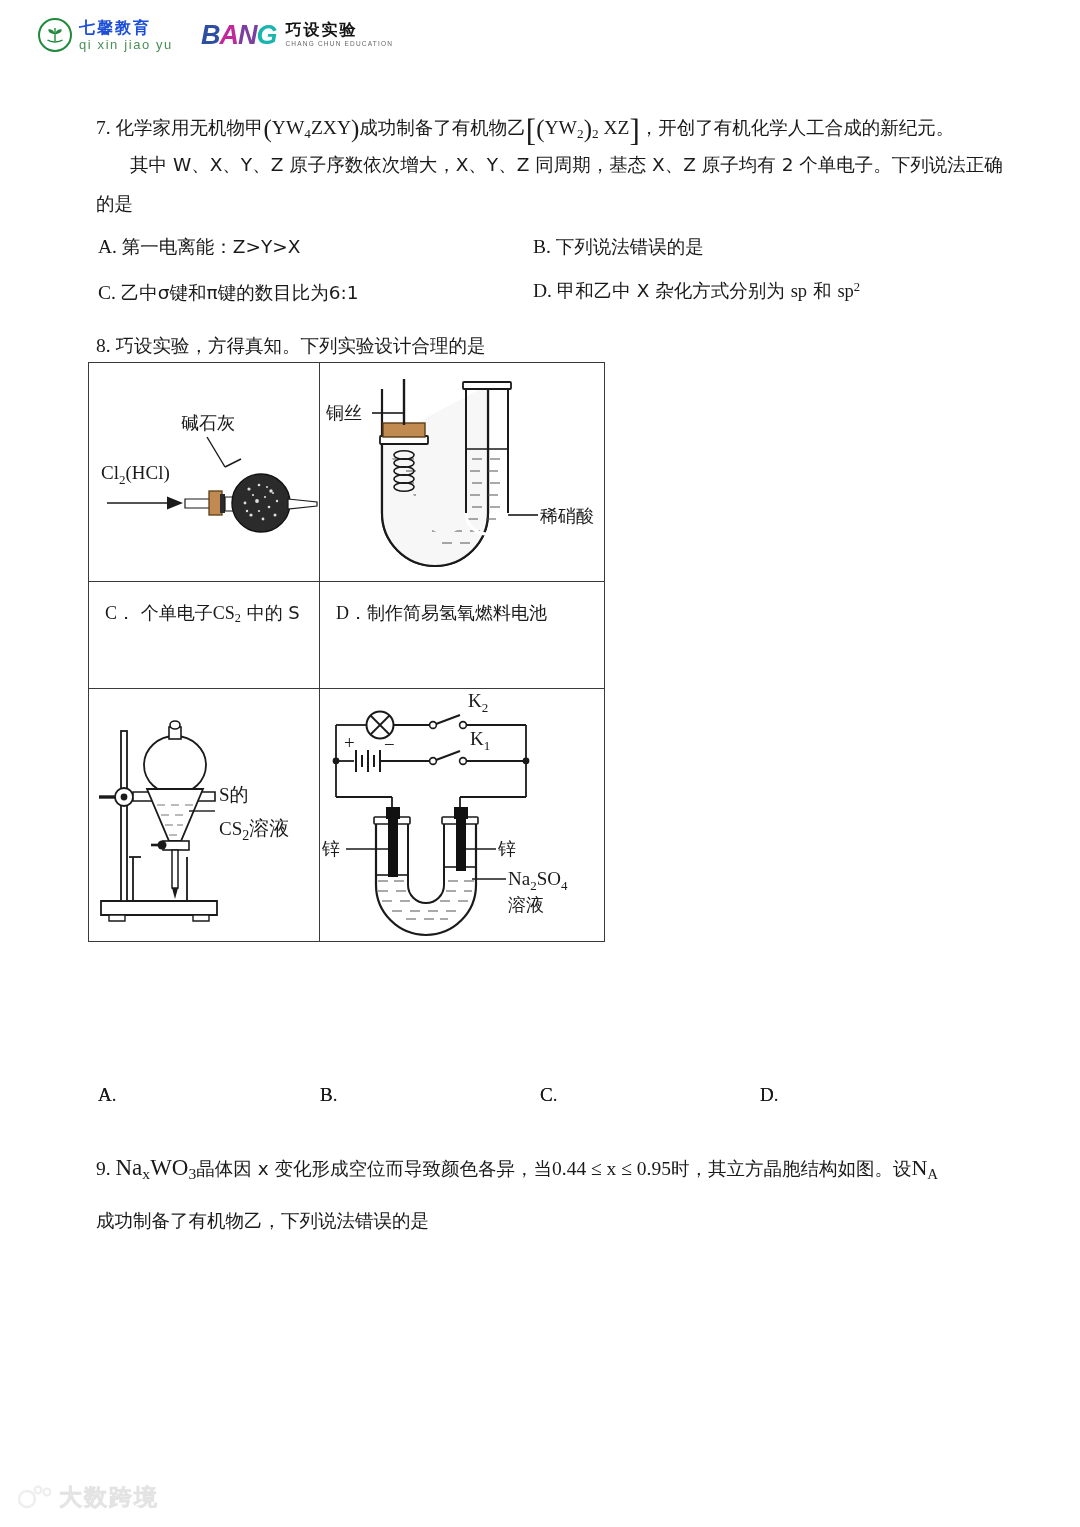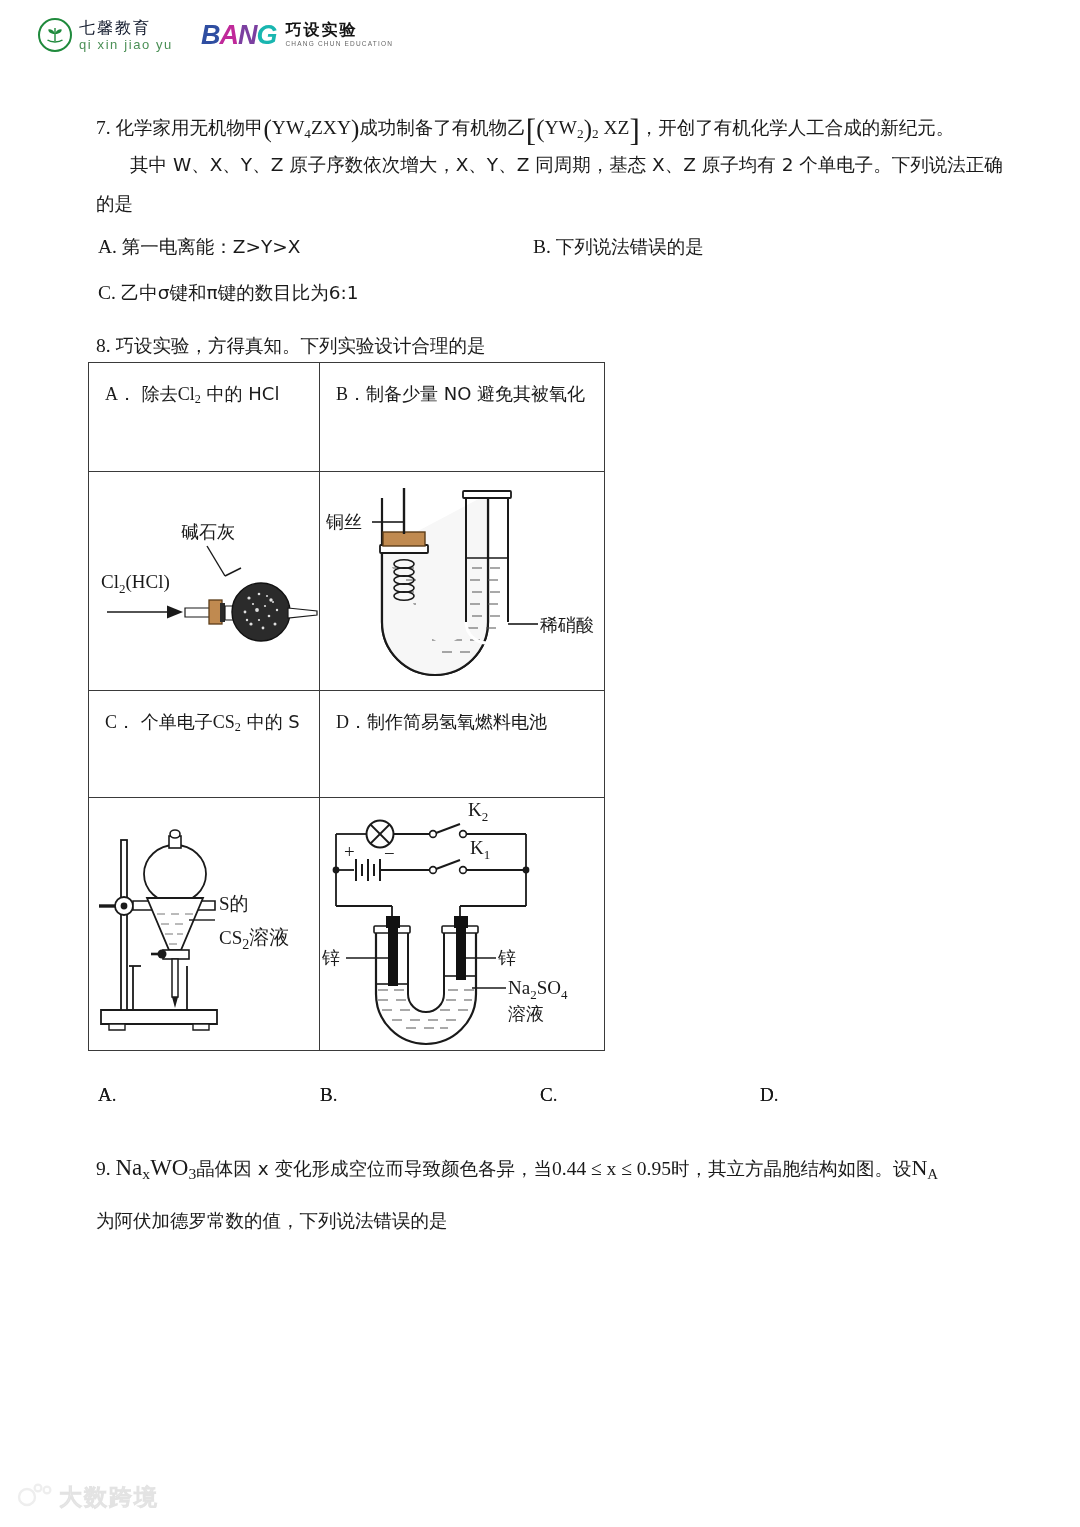--- a/index.html
+++ b/index.html
@@ -17,21 +17,21 @@
   .header{position:absolute;left:0;top:18px;width:1080px;height:46px;}
   .logo-group{position:absolute;left:38px;top:0;display:flex;align-items:center;gap:28px;}
   .logo-qixin{display:flex;align-items:center;gap:7px;}
   .qx-mark{
     width:30px;height:30px;border-radius:50%;
     border:2.5px solid #1f8a3c;background:#fff;
     display:flex;align-items:center;justify-content:center;
   }
   .qx-mark svg{display:block;}
   .qx-text{line-height:1;}
-  .qx-cn{font-family:"DejaVu Sans",sans-serif;font-size:16px;font-weight:normal;color:#0f172a;letter-spacing:2px;}
+  .qx-cn{font-family:"DejaVu Sans",sans-serif;font-size:16px;font-weight:bold;color:#1d4ed8;letter-spacing:2px;}
   .qx-py{font-family:"Liberation Sans",sans-serif;font-size:13px;color:#4a8f55;letter-spacing:1.6px;margin-top:2px;}
 
   .logo-bang{display:flex;align-items:center;gap:9px;}
   .bang-word{font-family:"Liberation Sans",sans-serif;font-size:27px;font-weight:bold;font-style:italic;letter-spacing:-1px;line-height:1;}
   .bang-word span:nth-child(1){color:#2f4ea1;}
   .bang-word span:nth-child(2){color:#c0299a;}
   .bang-word span:nth-child(3){color:#7b3fa0;}
   .bang-word span:nth-child(4){color:#19b6b0;}
   .bang-text{line-height:1;}
   .bang-cn{font-family:"DejaVu Sans",sans-serif;font-size:16px;font-weight:bold;color:#141414;letter-spacing:2px;}
@@ -53,21 +53,21 @@
   .celltext{font-family:"DejaVu Sans","Liberation Sans",sans-serif;font-size:18px;line-height:1.85;padding:14px 16px;color:#1a1a1a;}
   .celltext .sernum{font-family:"Liberation Serif",serif;}
   .diagcell{height:214px;position:relative;}
   .diagcell.tall{height:248px;}
 
   
   .ansrow{position:absolute;left:98px;top:1084px;width:880px;font-family:"Liberation Serif",serif;font-size:19px;}
   .ansrow span{position:absolute;white-space:nowrap;}
 
   
-  .watermark{position:absolute;left:18px;top:1482px;display:flex;gap:7px;opacity:1;}
+  .watermark{position:absolute;left:18px;top:1482px;display:flex;align-items:center;gap:7px;opacity:1;}
   .wm-icon{font-family:"DejaVu Sans",sans-serif;font-size:24px;color:#ededed;line-height:1;letter-spacing:-2px;}
   .wm-text{font-family:"DejaVu Sans",sans-serif;font-size:23px;font-weight:bold;color:#f0f0f0;letter-spacing:2px;
            -webkit-text-stroke:0.6px #e3e3e3;}
 
   svg{overflow:visible;}
   .lbl{font-family:"DejaVu Sans","Liberation Sans",sans-serif;font-size:18px;fill:#1a1a1a;}
   .lbl-s{font-family:"Liberation Serif",serif;font-size:19px;fill:#1a1a1a;}
 </style>
 </head>
 <body>
@@ -118,43 +118,33 @@
     <span class="cn">第一电离能：Z&gt;Y&gt;X</span>
   </div>
   <div class="line" style="left:533px;top:234px;">
     <span class="mathi">B.</span>
     <span class="cn">下列说法错误的是</span>
   </div>
   <div class="line" style="left:98px;top:280px;">
     <span class="mathi">C.</span>
     <span class="cn">乙中σ键和π键的数目比为6:1</span>
   </div>
+  <div class="line" style="left:533px;top:278px;">
+    <span class="mathi">D.</span>
+    <span class="cn">甲和乙中 X 杂化方式分别为 <span class="mathi">sp</span> 和 <span class="mathi">sp<sup>2</sup></span></span>
+  </div>
 
   <div class="line" style="left:96px;top:333px;">
     <span class="mathi">8.</span>
     <span class="cn">巧设实验，方得真知。下列实验设计合理的是</span>
   </div>
 
   <table class="tbl">
 
     <tbody>
-        <tr>
-      <td class="cellA">
-        <div class="celltext" style="min-height:80px;">
-          <span class="sernum">A．</span>
-          <span>除去</span><span class="mathi">Cl<sub>2</sub></span>
-          <span>中的 HCl</span>
-        </div>
-      </td>
-      <td class="cellB">
-        <div class="celltext" style="min-height:80px;">
-          <span class="sernum">B．</span><span>制备少量 NO 避免其被氧化</span>
-        </div>
-      </td>
-    </tr>
 
     <tr>
       <td class="cellA diagcell">
         <svg width="230" height="214" viewBox="0 0 230 214">
 
           <text class="lbl" x="92" y="66">碱石灰</text>
 
           <text class="lbl-s" x="12" y="116">Cl<tspan font-size="13" dy="5">2</tspan><tspan dy="-5">(HCl)</tspan></text>
 
           <line x1="18" y1="140" x2="78" y2="140" stroke="#1a1a1a" stroke-width="1.6"></line>
@@ -454,21 +444,21 @@
     <span style="left:662px;">
       <span>D.</span>
         <span>D</span>
     </span>
   </div>
 
   <div class="line" style="left:96px;top:1155px;">
     <span class="mathi">9.</span>
     <span class="mathi" style="font-size:23px;">Na<sub>x</sub>WO<sub>3</sub></span><span class="cn">晶体因 x 变化形成空位而导致颜色各异，当</span><span class="mathi">0.44 ≤ x ≤ 0.95</span><span class="cn">时，其立方晶胞结构如图。设</span><span class="mathi" style="font-size:22px;">N<sub>A</sub></span>
   </div>
-  <div class="line cn" style="left:96px;top:1208px;">为阿伏加德罗常数的值，下列说法错误的是</div>
+  <div class="line cn" style="left:96px;top:1208px;">成功制备了有机物乙，下列说法错误的是</div>
 
   <div class="watermark">
     <div class="wm-icon">
       <svg width="34" height="24" viewBox="0 0 34 24">
         <circle cx="9" cy="15" r="8" fill="none" stroke="#eeeeee" stroke-width="2.4"></circle>
         <circle cx="20" cy="6" r="3.4" fill="none" stroke="#eeeeee" stroke-width="2.2"></circle>
         <circle cx="29" cy="8" r="3.4" fill="none" stroke="#eeeeee" stroke-width="2.2"></circle>
       </svg>
     </div>
     <div class="wm-text">大数跨境</div>

